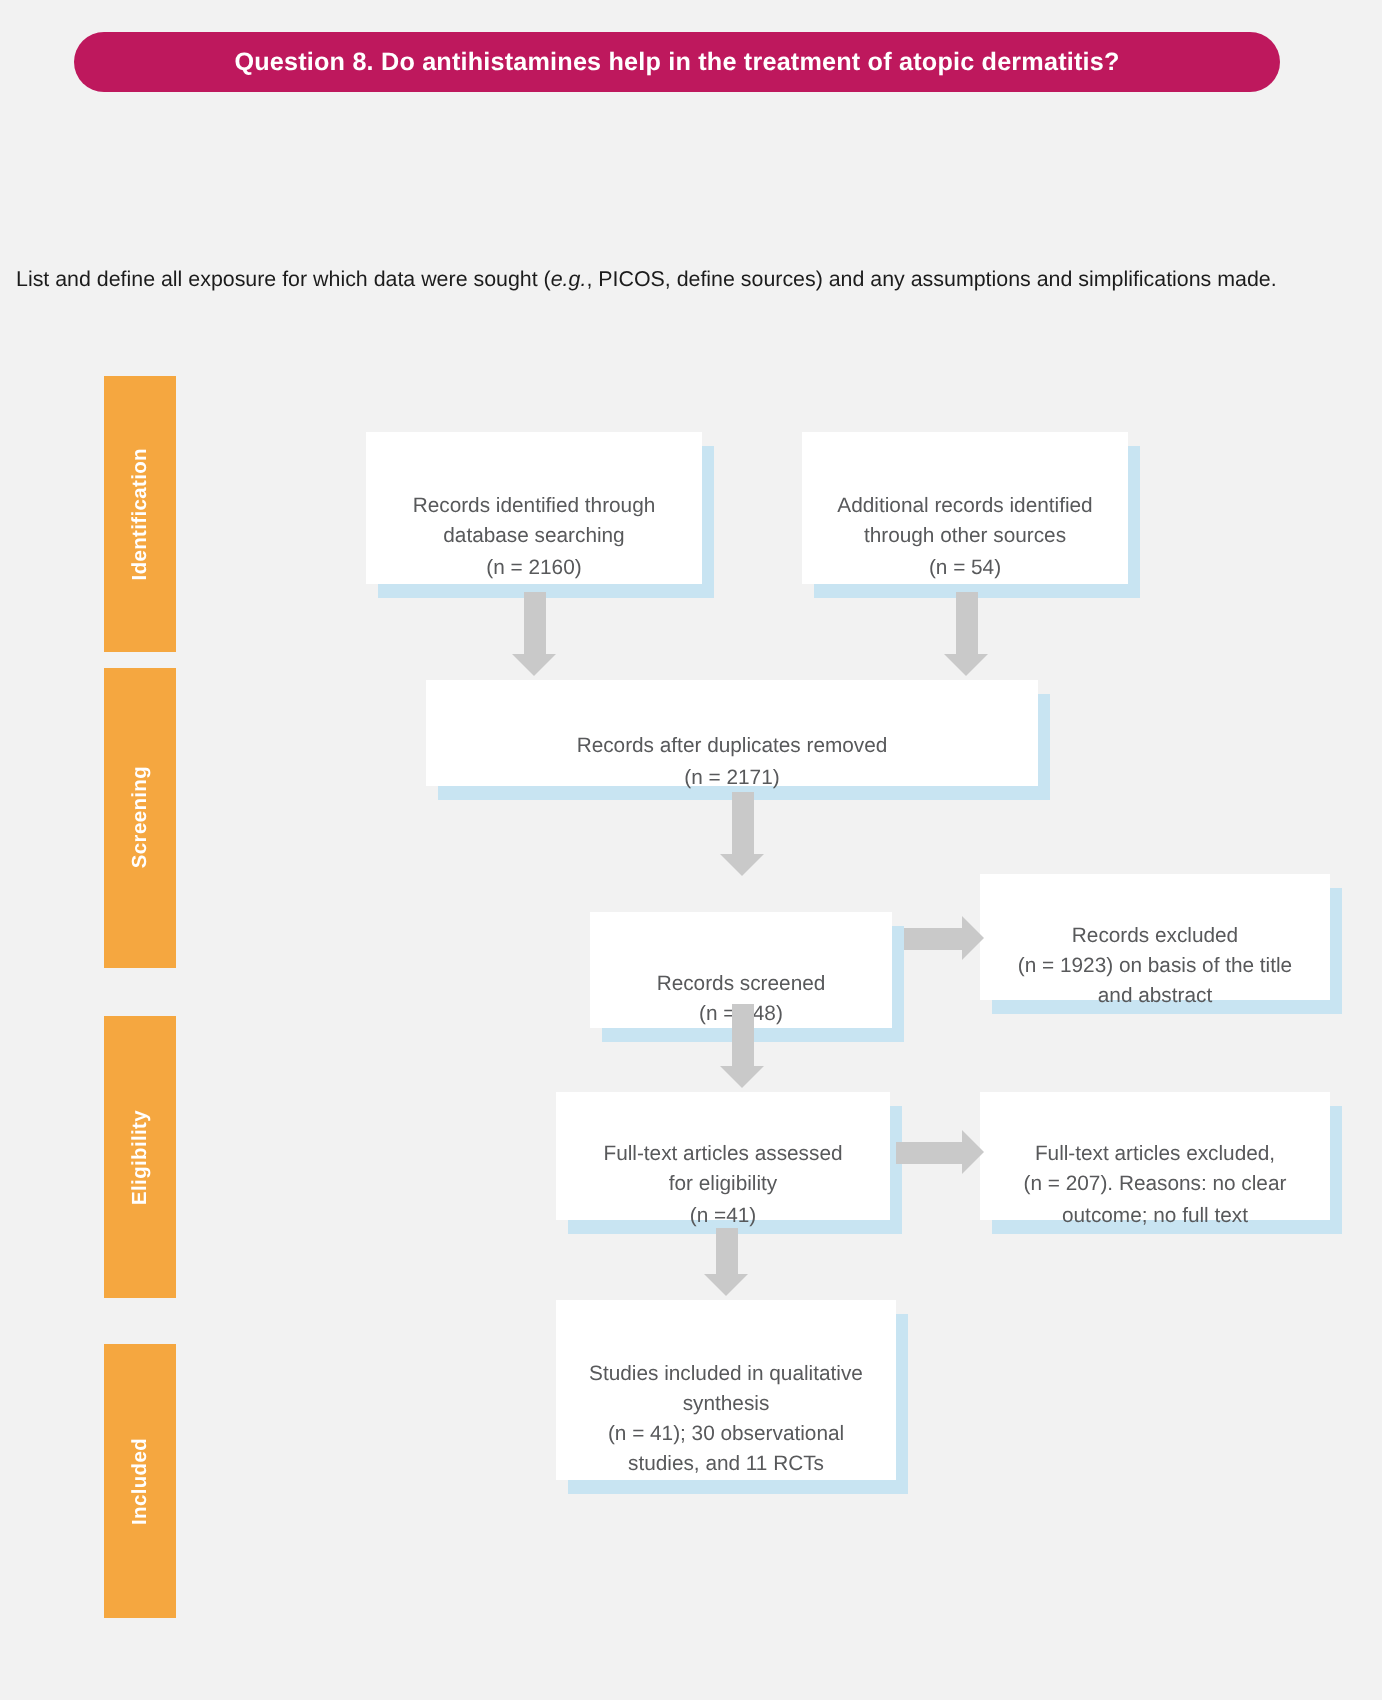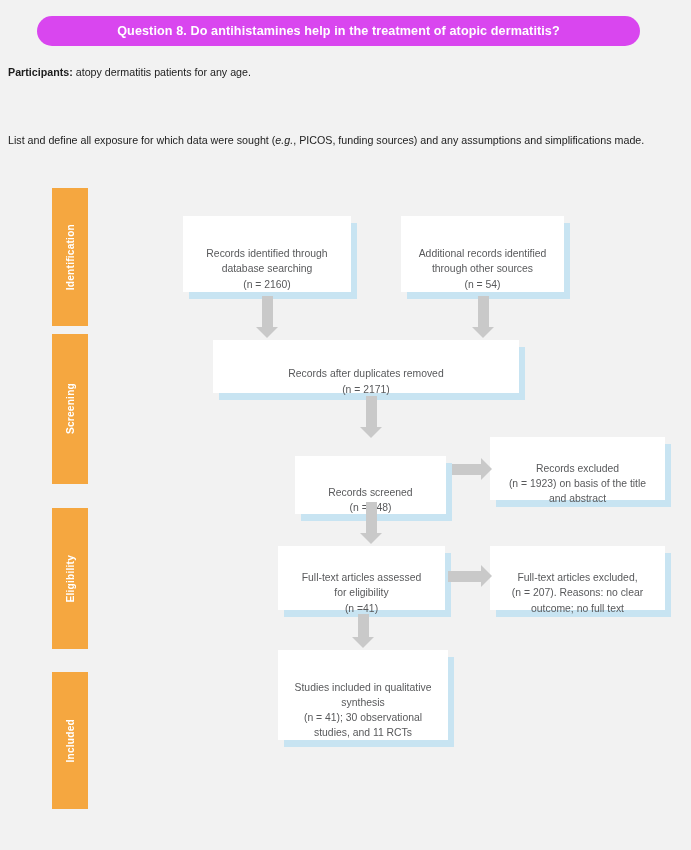--- a/index.html
+++ b/index.html
@@ -16,21 +16,21 @@
     -webkit-font-smoothing: antialiased;
   }
 
   
   #question-banner {
     position: absolute;
     left: 37px;
     top: 16px;
     width: 603px;
     height: 30px;
-    background: #d946ef;
+    background: #be185d;
     border-radius: 15px;
     display: flex;
     align-items: center;
     justify-content: center;
     box-sizing: border-box;
   }
   #question-banner .banner-text {
     color: #ffffff;
     font-size: 12.6px;
     font-weight: bold;
@@ -165,27 +165,24 @@
   #arrow-full-to-excl { left: 448px; top: 565px; width: 44px; }
 </style>
 </head>
 <body>
 
 <div id="question-banner">
   <span class="banner-text">Question 8. Do antihistamines help in the treatment of atopic dermatitis?</span>
 </div>
 
 <div id="picos-block">
-  <div class="picos-line">
-    <span class="lbl">Participants:</span><span> atopy dermatitis patients for any age.</span>
-  </div>
 </div>
 
 <div id="variables-note">
-  <span>List and define all exposure for which data were sought (</span><span class="ital">e.g.</span><span>, PICOS, funding sources) and any assumptions and simplifications made.</span>
+  <span>List and define all exposure for which data were sought (</span><span class="ital">e.g.</span><span>, PICOS, define sources) and any assumptions and simplifications made.</span>
 </div>
 
 <div class="stage-rail" id="rail-identification">
   <span class="stage-label">Identification</span>
 </div>
 <div class="stage-rail" id="rail-screening">
   <span class="stage-label">Screening</span>
 </div>
 <div class="stage-rail" id="rail-eligibility">
   <span class="stage-label">Eligibility</span>

